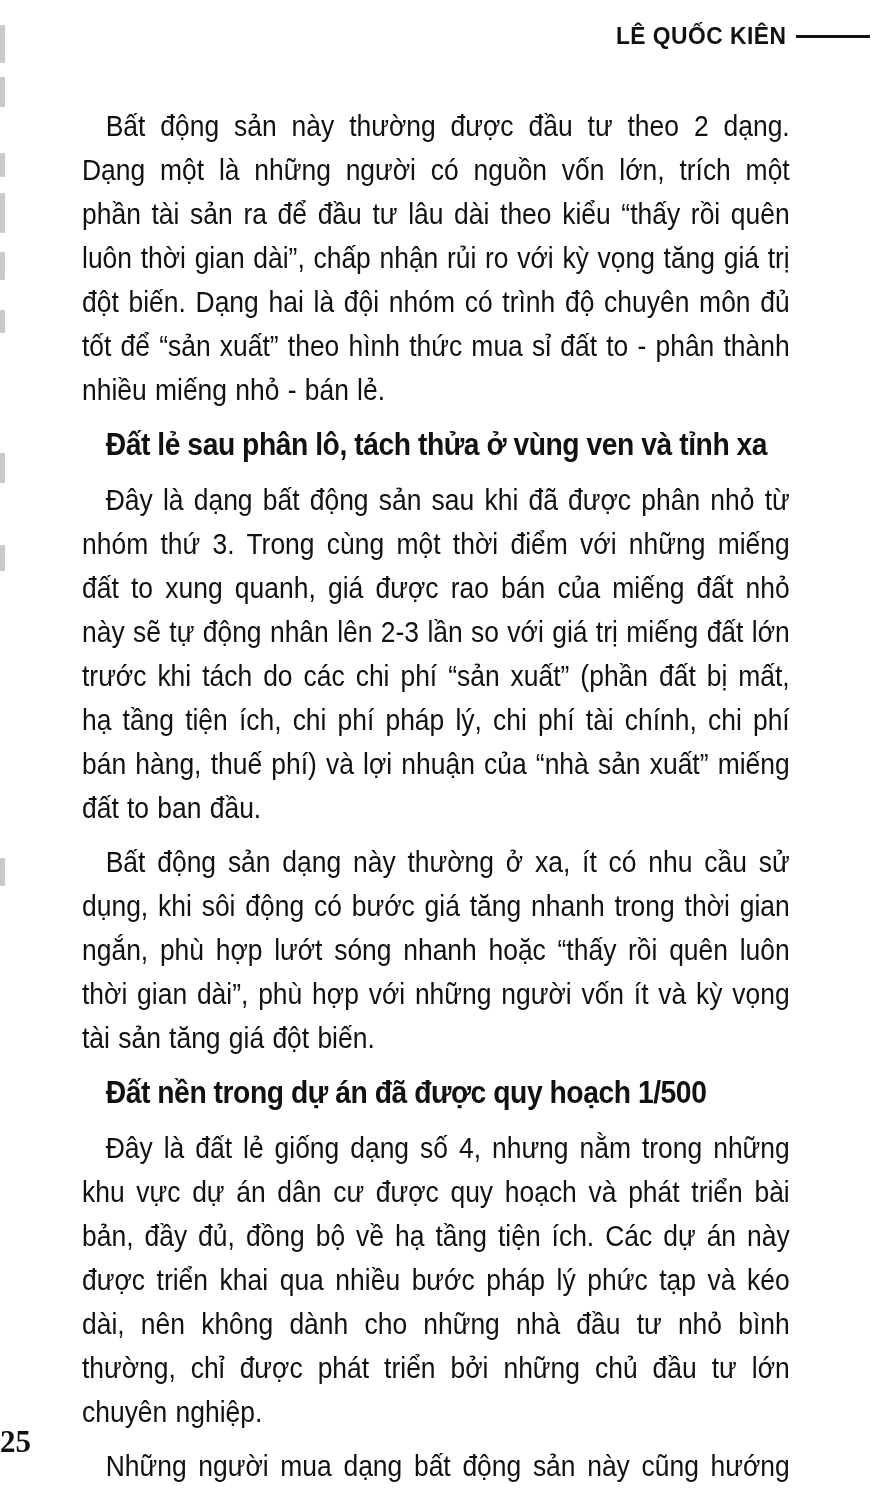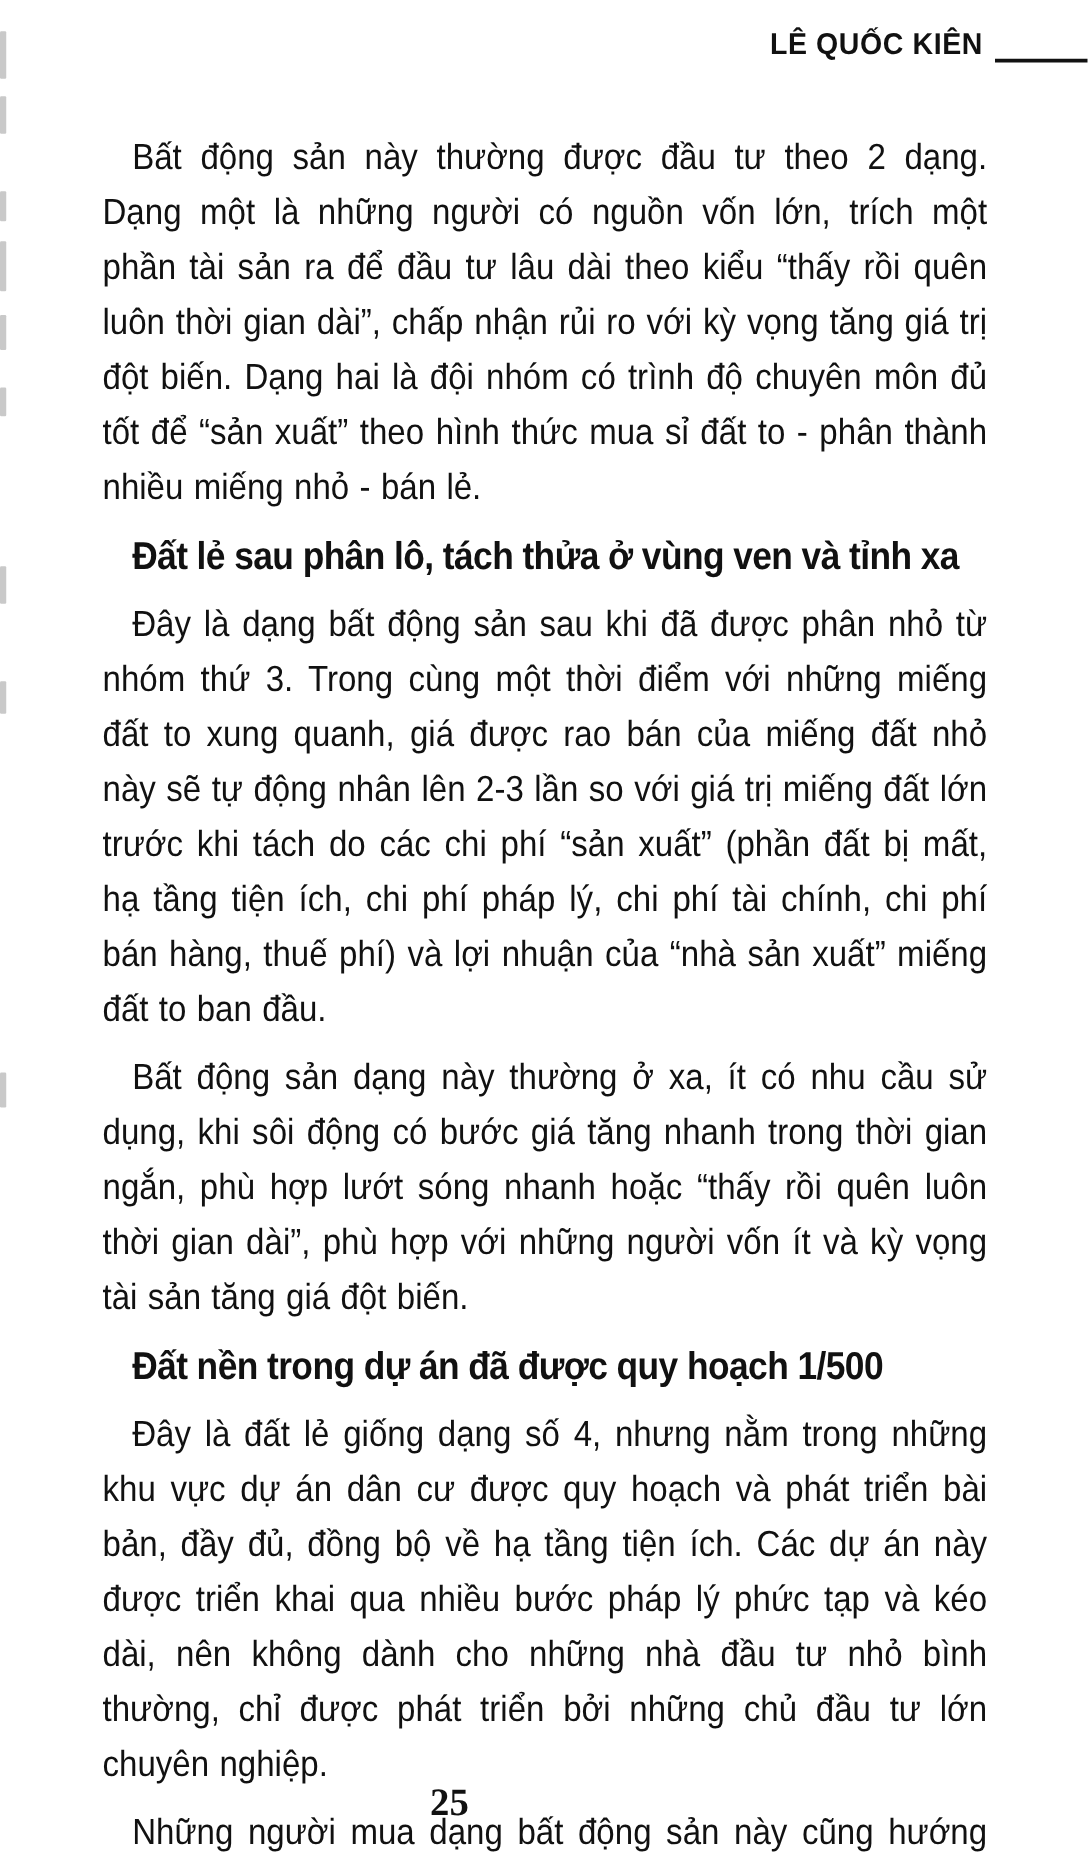--- a/index.html
+++ b/index.html
@@ -21,21 +21,21 @@
     background: #c9c9c9;
     border-radius: 1px;
   }
 
   
   .header {
     position: absolute;
     top: 22px;
     right: 2px;
     display: flex;
-    align-items: flex-end;
+    align-items: center;
   }
   .header-author {
     font-weight: 700;
     font-size: 24px;
     letter-spacing: 0.5px;
     white-space: nowrap;
     transform: scaleX(0.95);
     transform-origin: 100% 50%;
   }
   .header-rule {
@@ -73,21 +73,20 @@
     letter-spacing: -0.5px;
     white-space: nowrap;
   }
 
   
   .footer {
     position: absolute;
     top: 1424px;
     left: 0;
     width: 719px;
-    text-align: center;
   }
   .page-number {
     font-family: "Liberation Serif", "DejaVu Serif", serif;
     font-weight: 700;
     font-size: 31px;
   }
 </style>
 </head>
 <body>
 

